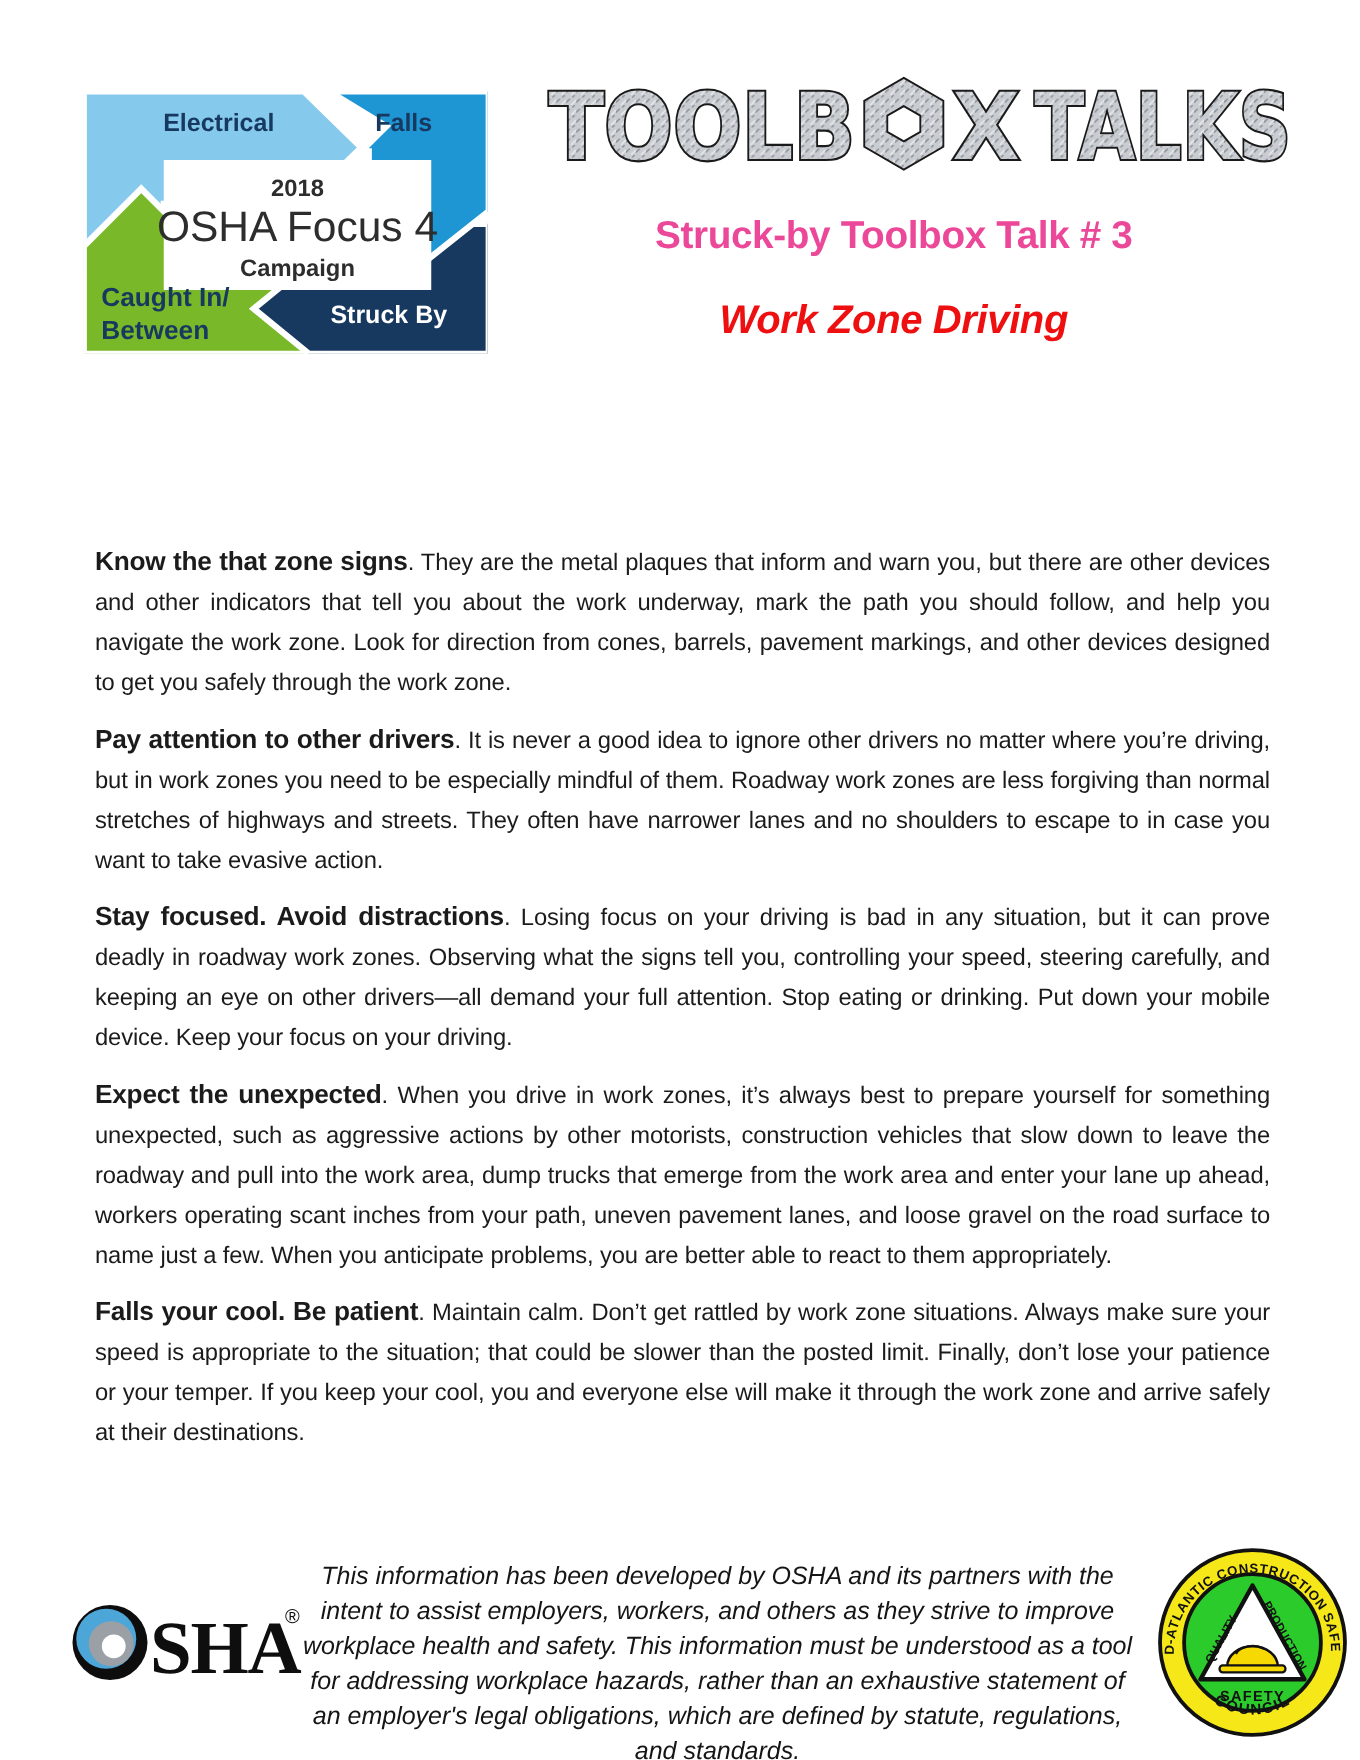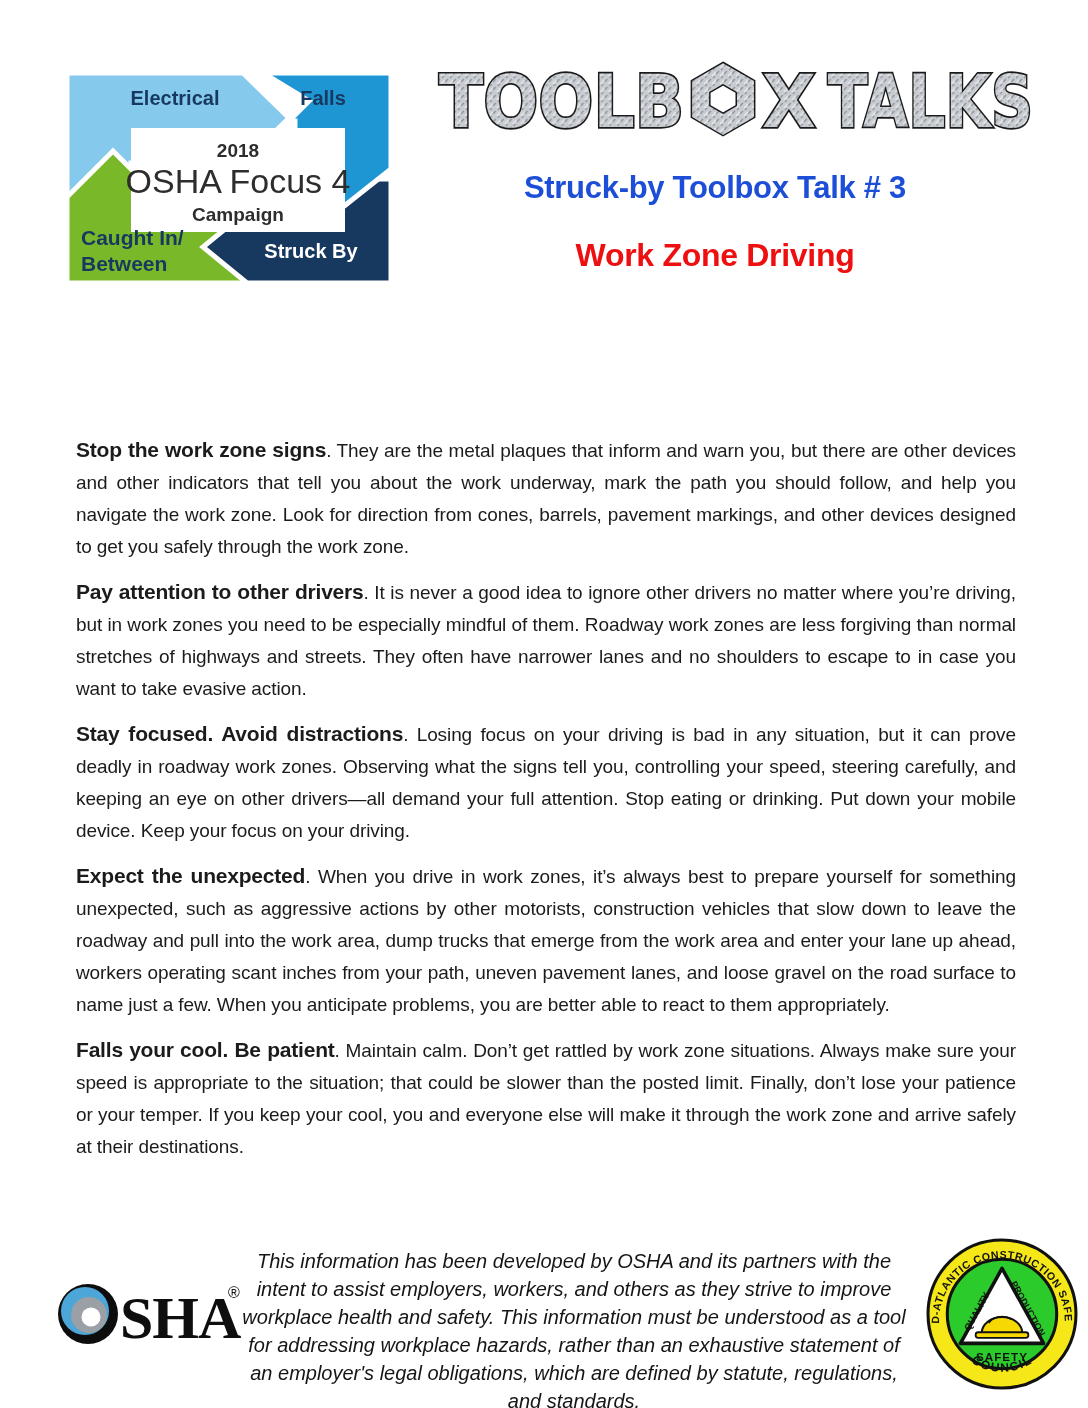--- a/index.html
+++ b/index.html
@@ -5,25 +5,25 @@
   html,body { margin:0; padding:0; background:#ffffff; }
   .page {
     position:relative; width:1088px; height:1408px; background:#ffffff;
     font-family:"Liberation Sans", sans-serif; overflow:hidden;
   }
   .abs { position:absolute; }
 
   
   .talk-line {
     left:390px; right:48px; top:170px; text-align:center;
-    font-size:31px; font-weight:bold; color:#1d4ed8; letter-spacing:-0.3px;
+    font-size:31px; font-weight:bold; color:#ec4899; letter-spacing:-0.3px;
   }
   .topic-line {
     left:390px; right:48px; top:237px; text-align:center;
-    font-size:32px; font-weight:bold; color:#ee1010; letter-spacing:-0.3px;
+    font-size:32px; font-weight:bold; color:#ee1010; letter-spacing:-0.3px;font-style:italic;
   }
 
   
   .tagline {
     left:84px; width:920px; top:318px; text-align:center;
     font-size:33px; line-height:57px; font-weight:bold; font-style:italic;
     color:#1b7ec6; letter-spacing:-0.3px;
   }
 
   
@@ -84,21 +84,21 @@
       <text x="326" y="67" textLength="54" lengthAdjust="spacingAndGlyphs">X</text>
       <text x="392" y="67" textLength="206" lengthAdjust="spacingAndGlyphs">TALKS</text>
     </g>
   </svg>
 
   <div class="abs talk-line">Struck-by Toolbox Talk # 3</div>
   <div class="abs topic-line">Work Zone Driving</div>
 
 
   <div class="abs article">
-    <p><b>Stop the work zone signs</b><span>. They are the metal plaques that inform and warn you, but there are other devices and other indicators that tell you about the work underway, mark the path you should follow, and help you navigate the work zone. Look for direction from cones, barrels, pavement markings, and other devices designed to get you safely through the work zone.</span></p>
+    <p><b>Know the that zone signs</b><span>. They are the metal plaques that inform and warn you, but there are other devices and other indicators that tell you about the work underway, mark the path you should follow, and help you navigate the work zone. Look for direction from cones, barrels, pavement markings, and other devices designed to get you safely through the work zone.</span></p>
     <p><b>Pay attention to other drivers</b><span>. It is never a good idea to ignore other drivers no matter where you’re driving, but in work zones you need to be especially mindful of them. Roadway work zones are less forgiving than normal stretches of highways and streets. They often have narrower lanes and no shoulders to escape to in case you want to take evasive action.</span></p>
     <p><b>Stay focused. Avoid distractions</b><span>. Losing focus on your driving is bad in any situation, but it can prove deadly in roadway work zones. Observing what the signs tell you, controlling your speed, steering carefully, and keeping an eye on other drivers—all demand your full attention. Stop eating or drinking.  Put down your mobile device. Keep your focus on your driving.</span></p>
     <p><b>Expect the unexpected</b><span>. When you drive in work zones, it’s always best to prepare yourself for something unexpected, such as aggressive actions by other motorists, construction vehicles that slow down to leave the roadway and pull into the work area, dump trucks that emerge from the work area and enter your lane up ahead, workers operating scant inches from your path, uneven pavement lanes, and loose gravel on the road surface to name just a few. When you anticipate problems, you are better able to react to them appropriately.</span></p>
     <p><b>Falls your cool. Be patient</b><span>. Maintain calm. Don’t get rattled by work zone situations.  Always make sure your speed is appropriate to the situation; that could be slower than the posted limit. Finally, don’t lose your patience or your temper. If you keep your cool, you and everyone else will make it through the work zone and arrive safely at their destinations.</span></p>
   </div>
 
   <svg class="abs" style="left:56px; top:1276px;" width="190" height="72" viewBox="0 0 190 72">
     <g>
       <circle cx="32" cy="38" r="30" fill="#0d0d0d"></circle>
       <circle cx="29" cy="35" r="24" fill="#4da6d8"></circle>

